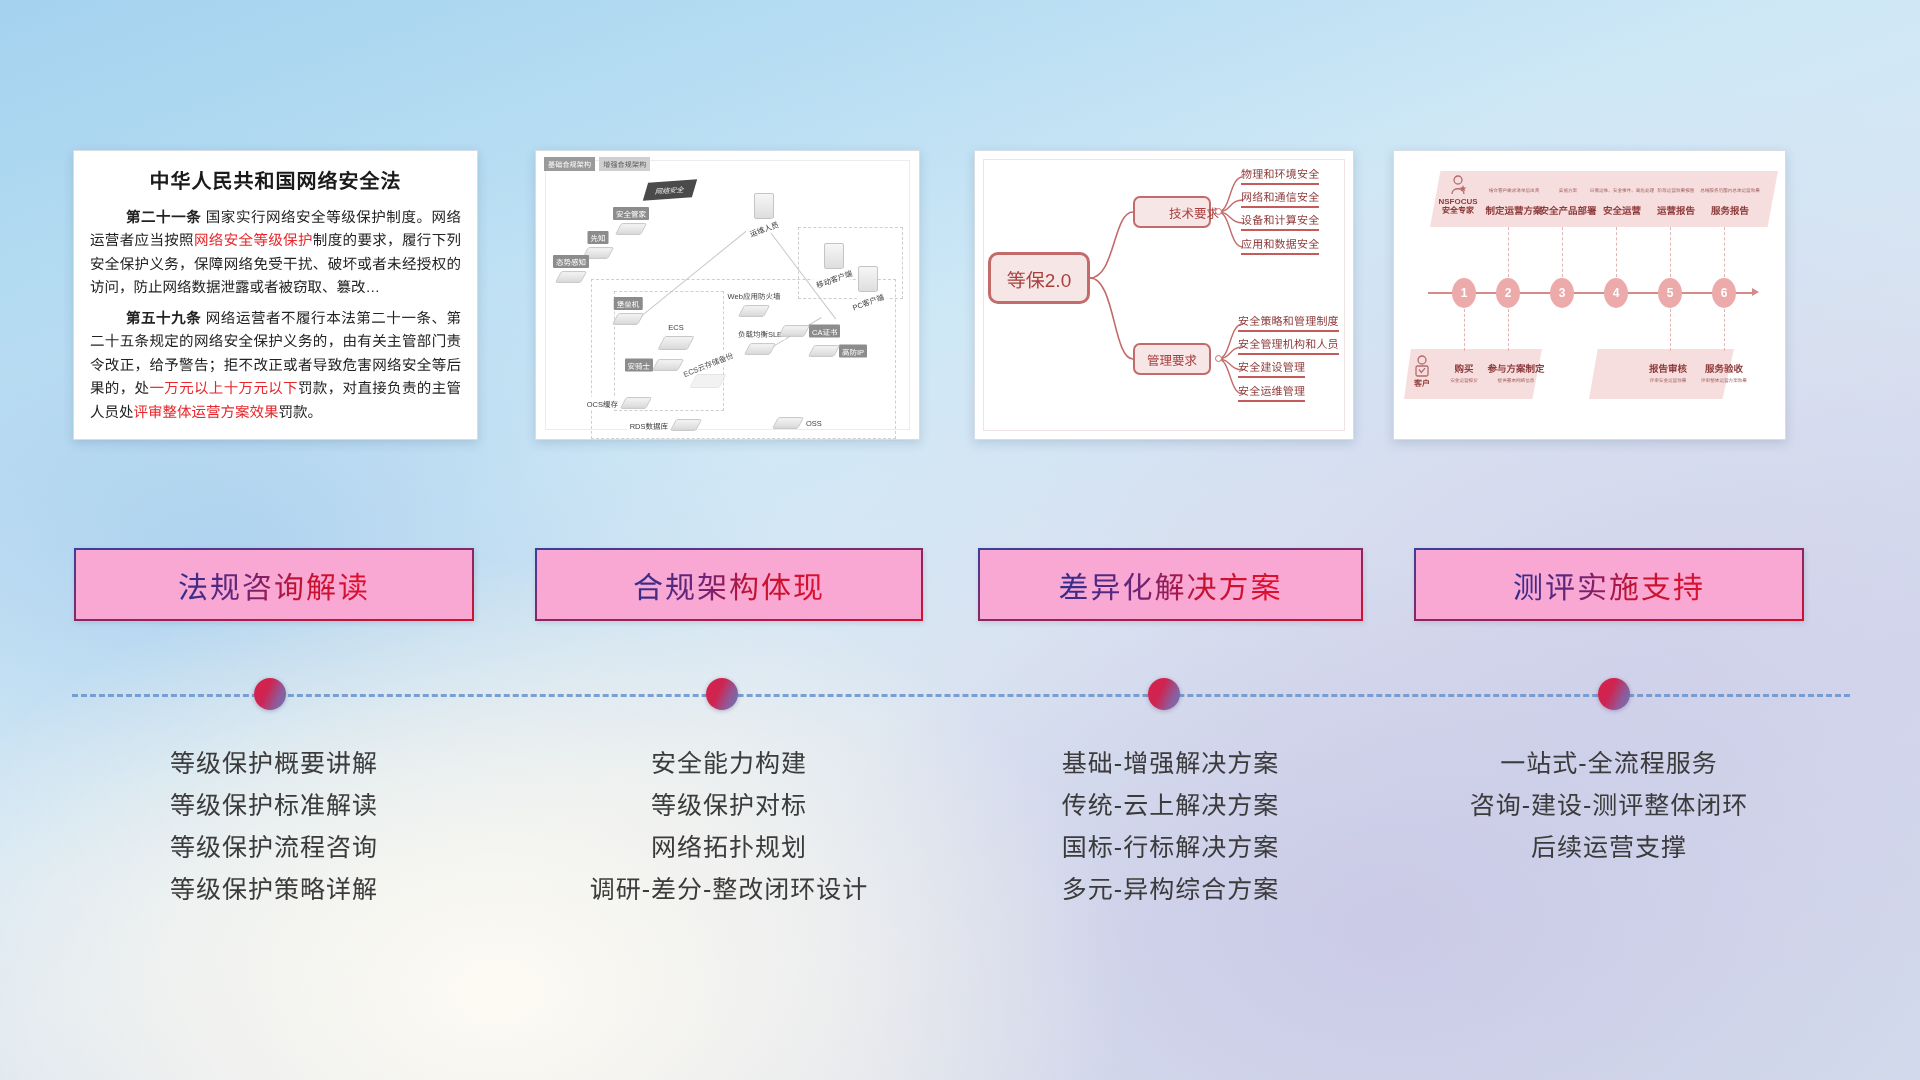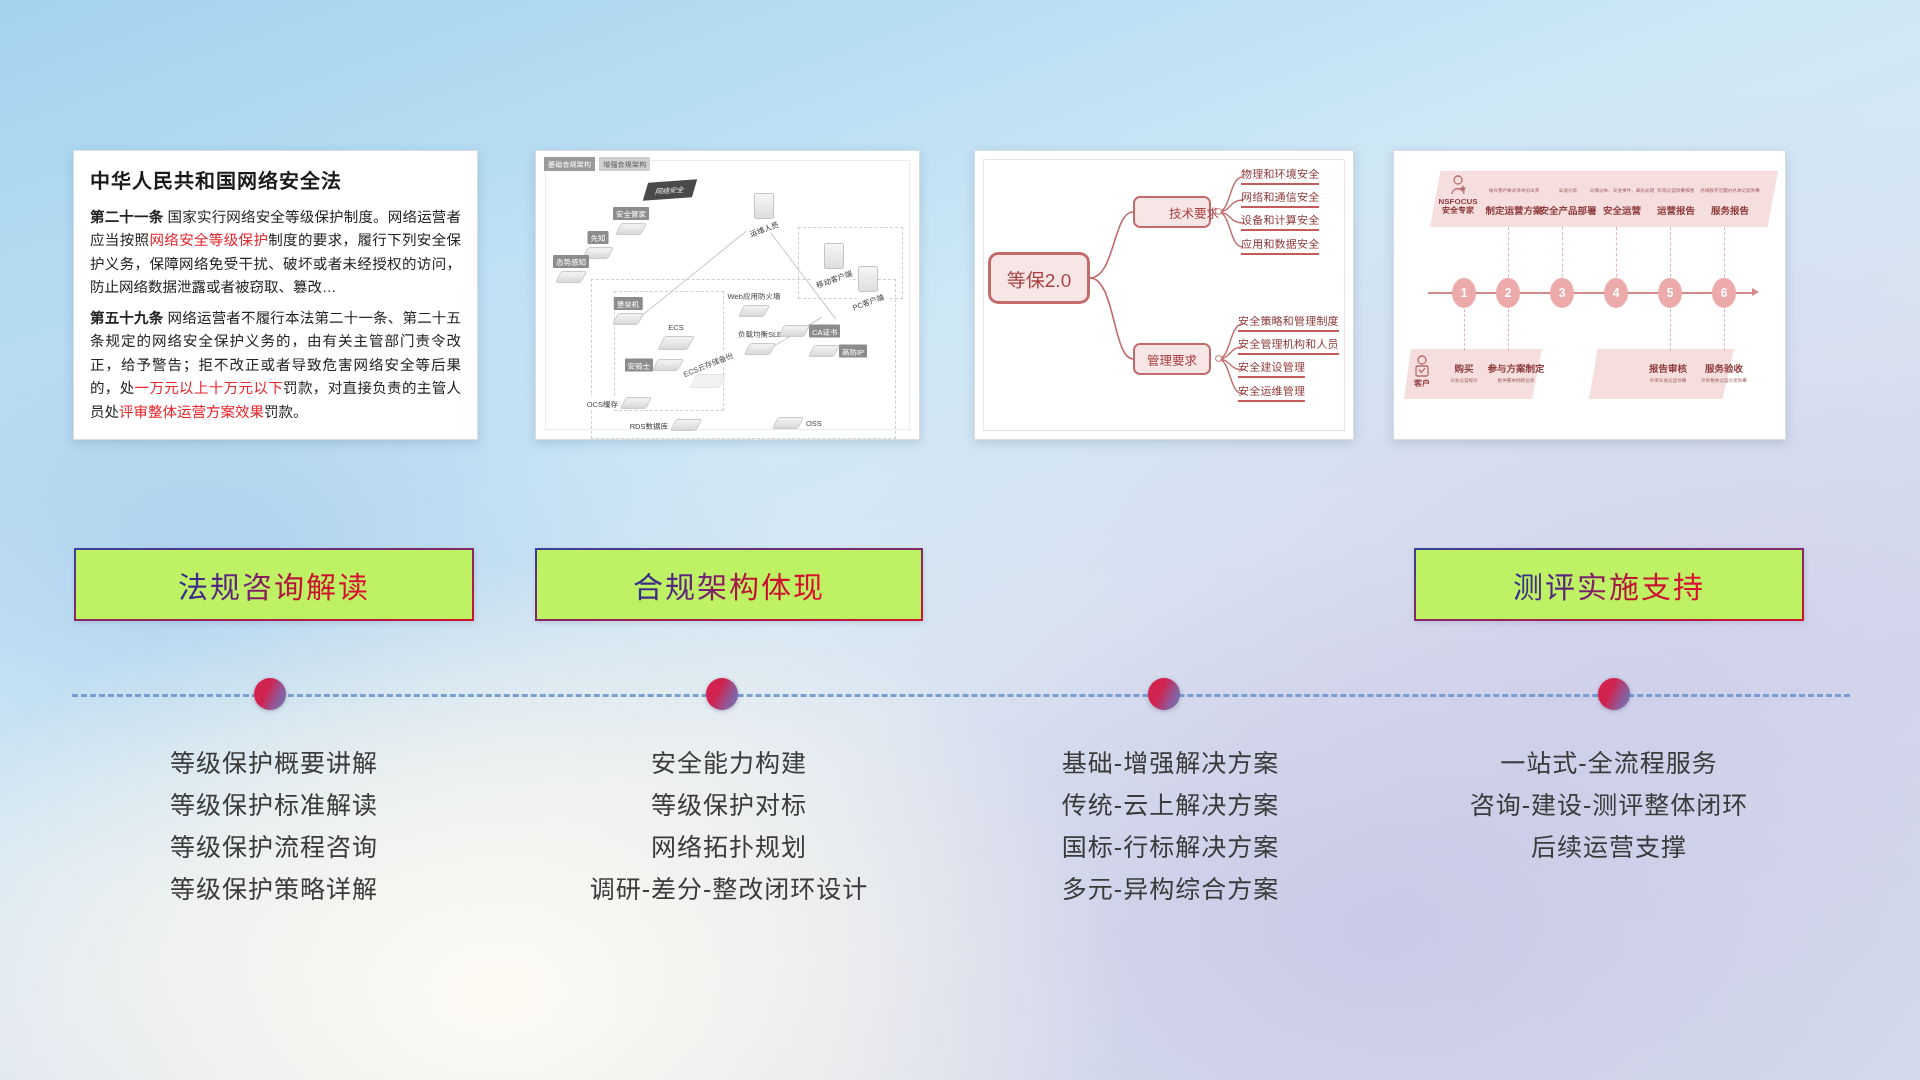--- a/index.html
+++ b/index.html
@@ -27,25 +27,25 @@
     overflow:hidden;
   }
   .card-1 { left:73px;   width:405px; }
   .card-2 { left:535px;  width:385px; }
   .card-3 { left:974px;  width:380px; }
   .card-4 { left:1393px; width:393px; }
 
   
   .law { padding:14px 16px 10px 16px; }
   .law-title {
-    text-align:left; font-weight:bold; font-size:20px; color:#1a1a1a;
+    text-align:center; font-weight:bold; font-size:20px; color:#1a1a1a;
     letter-spacing:1px; margin-bottom:12px;
   }
   .law-p { font-size:14.5px; line-height:1.62; color:#222; text-align:justify; margin-bottom:7px; }
-  .law-p b { font-weight:bold; }
+  .law-p b { font-weight:bold;margin-left:36px; }
   .law-p .hl { color:#e8262b; }
 
   
   .arch { position:relative; width:100%; height:100%; background:#fff; }
   .arch-inner { position:absolute; inset:9px; border:1px solid #ececec; background:#fff; }
   .tab-row { position:absolute; left:8px; top:6px; display:flex; gap:4px; }
   .tab { font-size:7px; color:#fff; background:#9a9a9a; padding:2px 4px; letter-spacing:0.2px; white-space:nowrap; }
   .tab.alt { background:#cfcfcf; color:#555; }
   .node { position:absolute; transform:translate(-50%,-50%); }
   .node .lbl {
@@ -117,21 +117,21 @@
     white-space:nowrap; transform:translateX(-50%); }
   .nsf-sub { position:absolute; font-size:4.6px; color:#a36262;
     white-space:nowrap; transform:translateX(-50%); }
   .nsf-lead { position:absolute; width:1px; border-left:1px dashed #e0b4b4; }
   .nsf-role { position:absolute; font-size:8px; color:#8e3b3b; font-weight:bold;
     text-align:center; line-height:1.15; white-space:nowrap; transform:translateX(-50%); }
 
   
   .btn {
     position:absolute; top:548px; height:73px;
-    background:#bef264;
+    background:#f9a8d4;
     display:flex; align-items:center; justify-content:center;
     box-shadow:1px 2px 5px rgba(60,80,120,0.16);
   }
   .btn-1 { left:74px;   width:400px; border:2px solid; border-image:linear-gradient(170deg,#3b3f99 0%,#cf1230 100%) 1; }
   .btn-2 { left:535px;  width:388px; border:2px solid; border-image:linear-gradient(170deg,#3b3f99 0%,#cf1230 100%) 1; }
   .btn-3 { left:978px;  width:385px; border:2px solid; border-image:linear-gradient(170deg,#3b3f99 0%,#cf1230 100%) 1; }
   .btn-4 { left:1414px; width:390px; border:2px solid; border-image:linear-gradient(170deg,#3b3f99 0%,#cf1230 100%) 1; }
   .btn span {
     font-size:30px; font-weight:500; letter-spacing:2px;
     background:linear-gradient(100deg,#2b2f8f 0%,#6d2477 36%, #c21230 62%, #e01030 100%);
@@ -375,20 +375,23 @@
       </div>
     </div>
   </div>
 
   <div class="btn btn-1">
     <span>法规咨询解读</span>
   </div>
   <div class="btn btn-2">
     <span>合规架构体现</span>
   </div>
+  <div class="btn btn-3">
+    <span>差异化解决方案</span>
+  </div>
   <div class="btn btn-4">
     <span>测评实施支持</span>
   </div>
 
   <div class="axis"></div>
   <div class="axis-dot" style="left:270px;"></div>
   <div class="axis-dot" style="left:722px;"></div>
   <div class="axis-dot" style="left:1164px;"></div>
   <div class="axis-dot" style="left:1614px;"></div>
 

